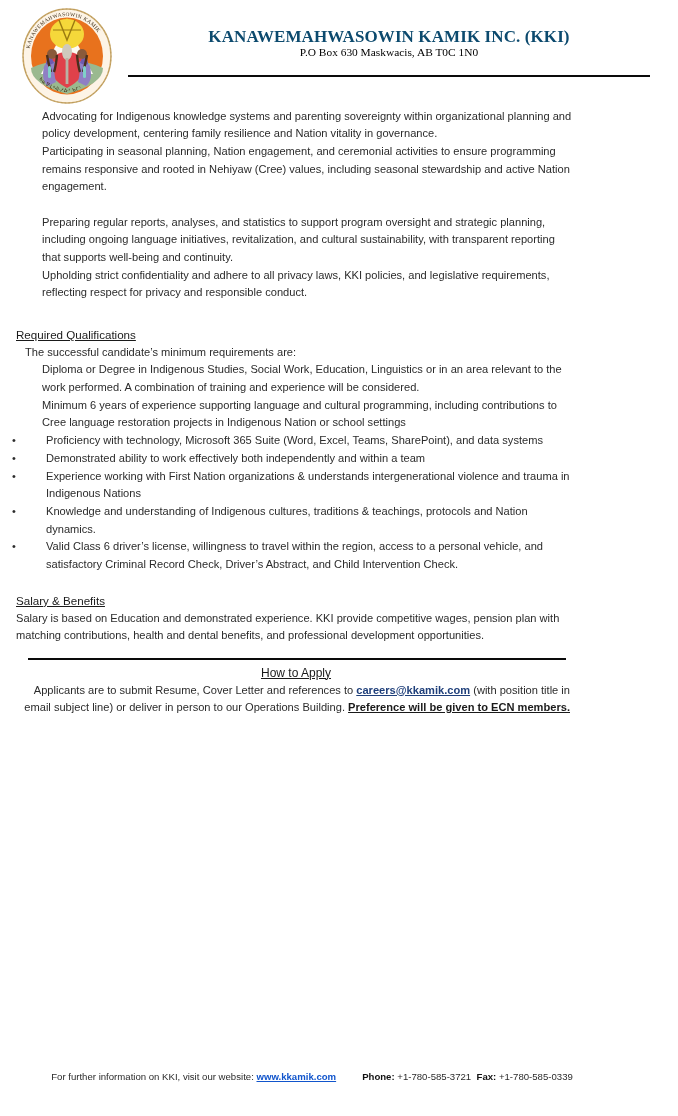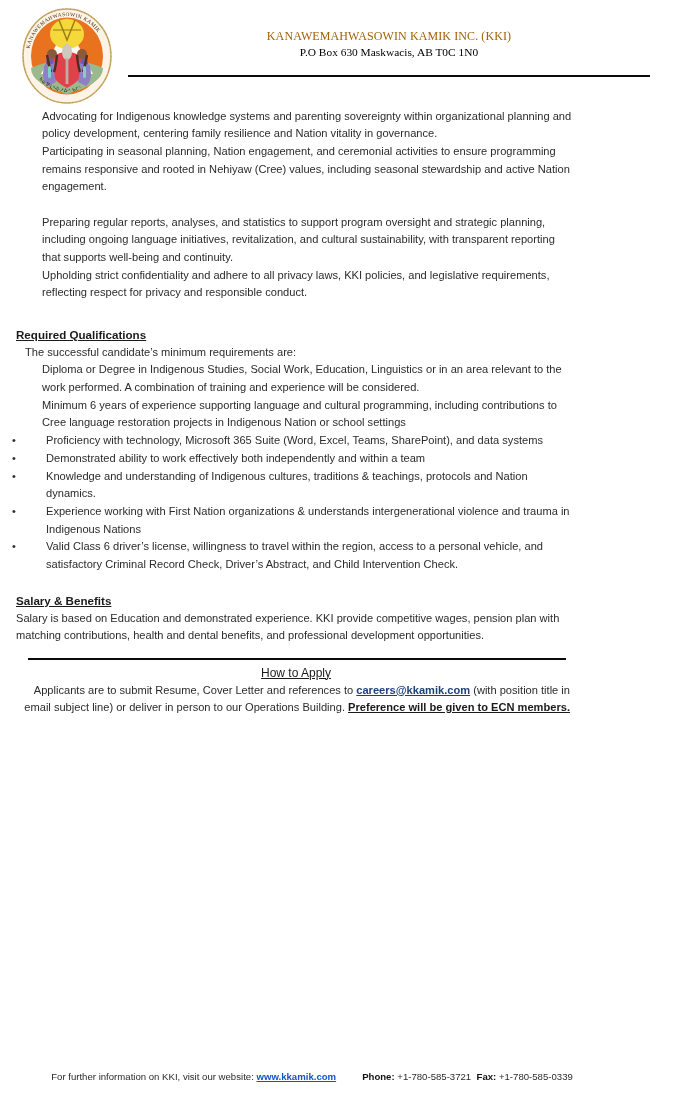--- a/index.html
+++ b/index.html
@@ -33,25 +33,25 @@
   }
   .header-text {
     position: absolute;
     left: 128px;
     top: 29px;
     width: 522px;
     text-align: center;
     font-family: "Liberation Serif", serif;
   }
   .org-name {
-    font-size: 12px;
-    font-weight: normal;
+    font-size: 17px;
+    font-weight: bold;
     letter-spacing: 0.1px;
     line-height: 15px;
-    color: #a16207;
+    color: #0c4a6e;
   }
   .org-addr {
     font-size: 11.4px;
     font-weight: normal;
     line-height: 15px;
     color: #000;
     margin-top: 1px;
   }
   .header-rule {
     position: absolute;
@@ -109,21 +109,21 @@
     padding-left: 17px;
     margin-left: 13px;
   }
   ul.bullets.hang > li .dot {
     width: 17px;
   }
 
   .sec-title {
     font-size: 11.6px;
     line-height: 18px;
-    font-weight: bold;
+    font-weight: normal;
     color: #1a1a1a;
     text-decoration: underline;
     display: inline-block;
     margin: 0;
   }
   .sec-title-wrap {
     margin-top: 9px;
     margin-bottom: 0;
   }
   .intro-line {
@@ -286,24 +286,24 @@
           </li>
         </ul>
       <ul class="bullets hang" id="qual-hang-list">
           <li>
             <span class="bullet-row"><span class="dot">•</span><span>Proficiency with technology, Microsoft 365 Suite (Word, Excel, Teams, SharePoint), and data systems</span></span>
           </li>
           <li>
             <span class="bullet-row"><span class="dot">•</span><span>Demonstrated ability to work effectively both independently and within a team</span></span>
           </li>
           <li>
+            <span class="bullet-row"><span class="dot">•</span><span>Experience working with First Nation organizations &amp; understands intergenerational violence and trauma in Indigenous Nations</span></span>
+          </li>
+          <li>
             <span class="bullet-row"><span class="dot">•</span><span>Knowledge and understanding of Indigenous cultures, traditions &amp; teachings, protocols and Nation dynamics.</span></span>
-          </li>
-          <li>
-            <span class="bullet-row"><span class="dot">•</span><span>Experience working with First Nation organizations &amp; understands intergenerational violence and trauma in Indigenous Nations</span></span>
           </li>
           <li>
             <span class="bullet-row"><span class="dot">•</span><span>Valid Class 6 driver’s license, willingness to travel within the region, access to a personal vehicle, and satisfactory Criminal Record Check, Driver’s Abstract, and Child Intervention Check.</span></span>
           </li>
         </ul>
     </div>
 
     <div class="spacer-sm"></div>
 
     <div class="block">

